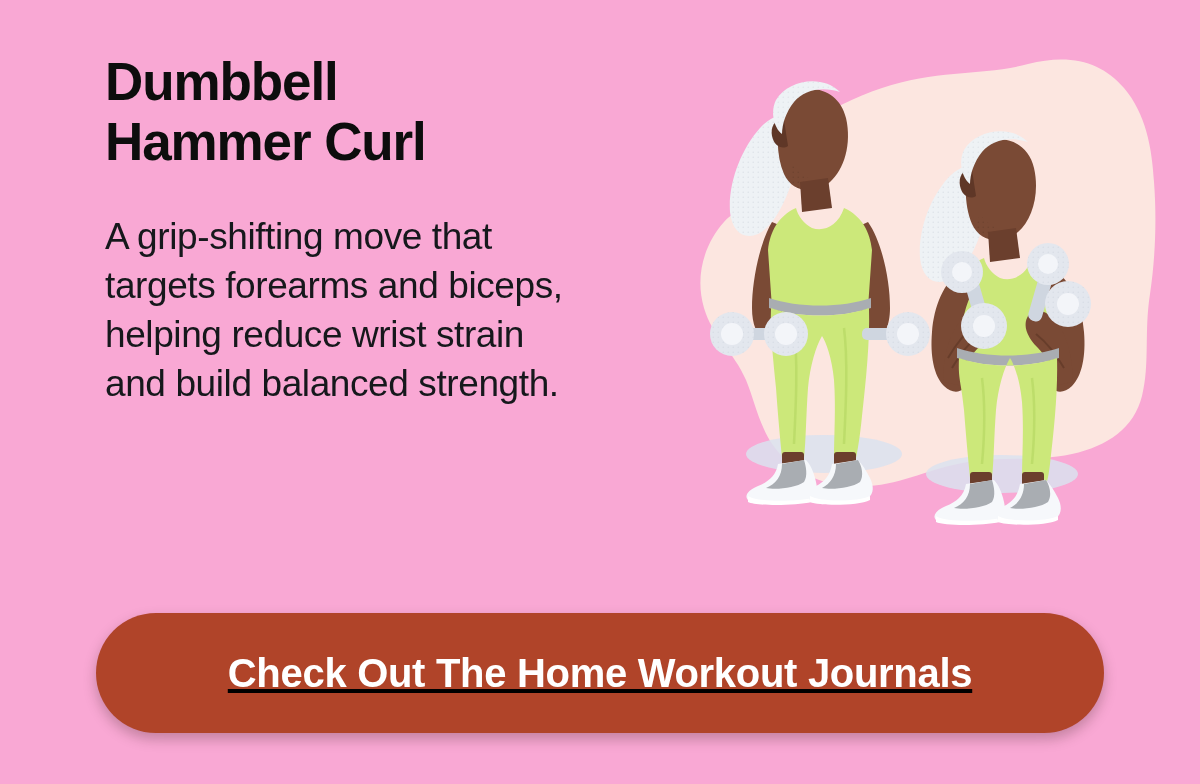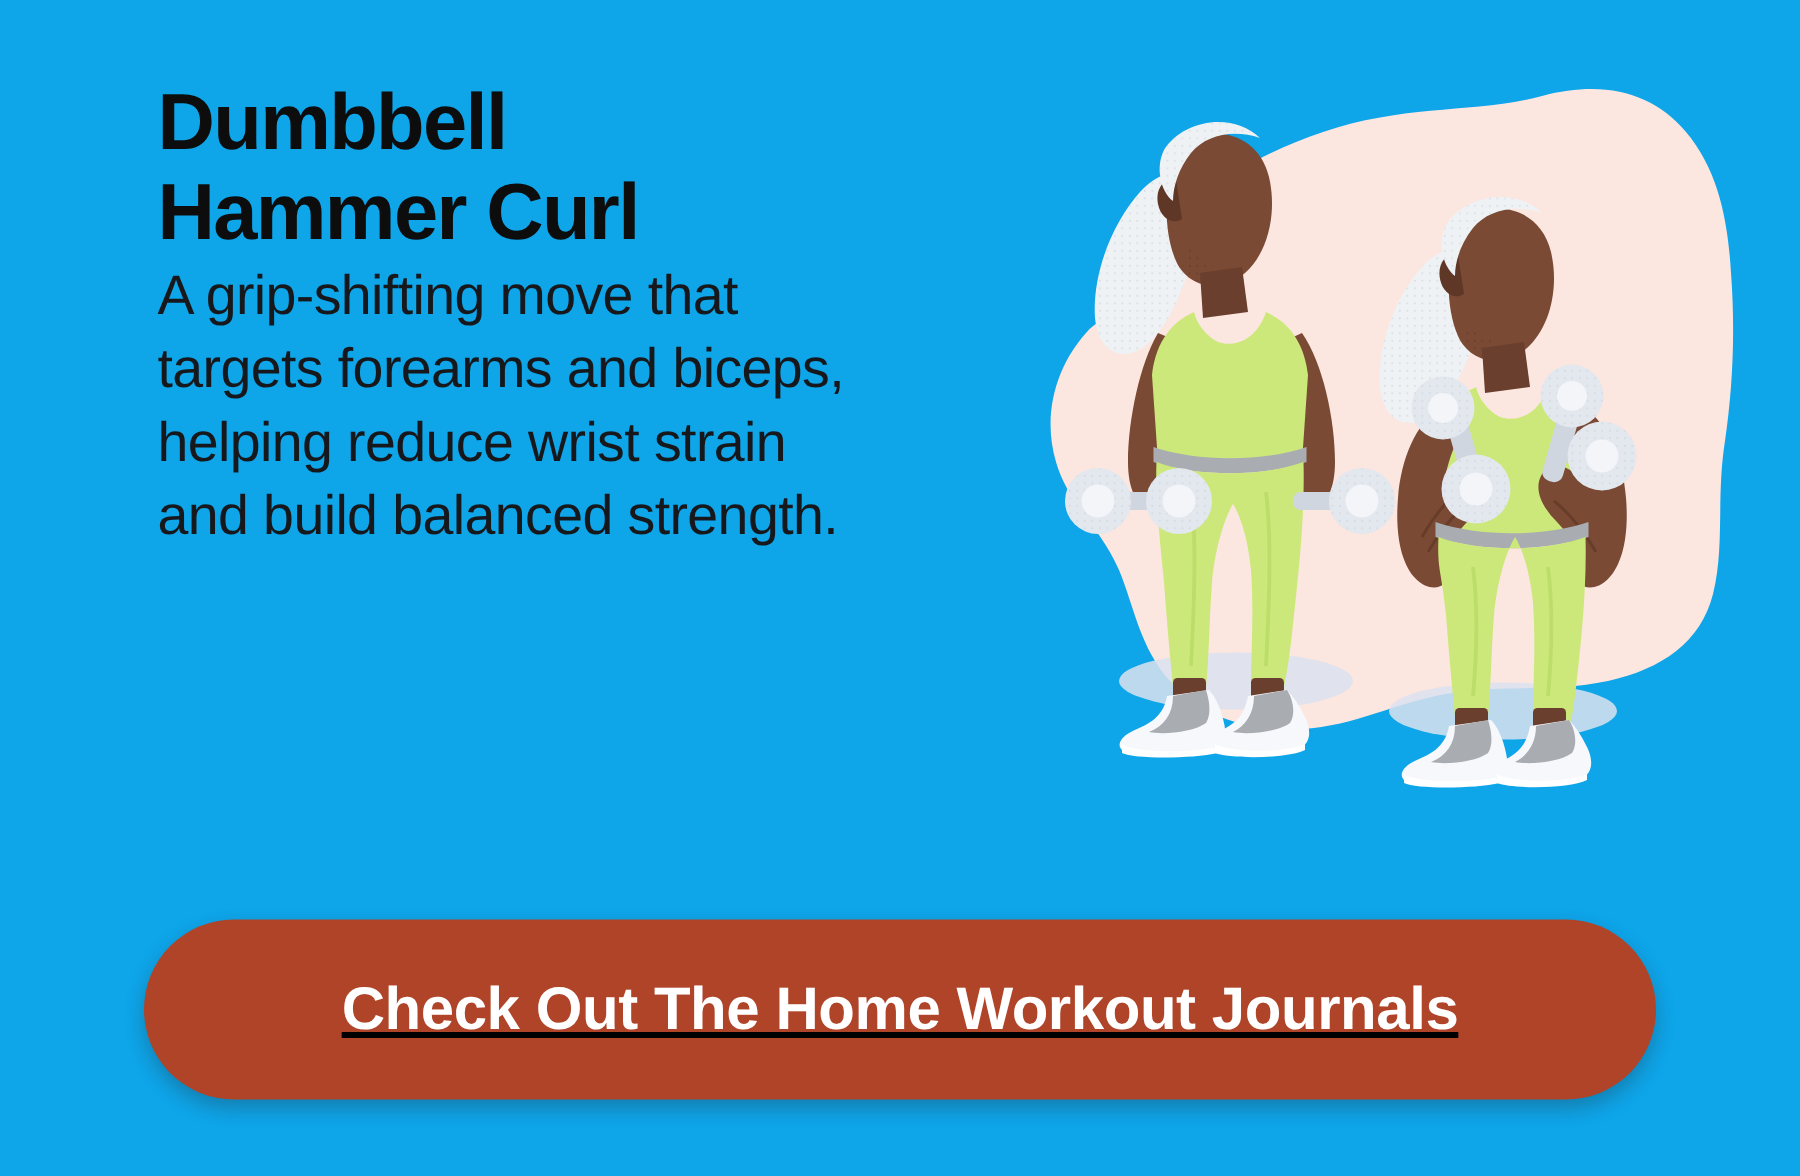--- a/index.html
+++ b/index.html
@@ -5,38 +5,39 @@
   * { margin:0; padding:0; box-sizing:border-box; }
   html, body {
     width:1200px; height:784px;
     background:#ffffff;
     font-family:"Liberation Sans", sans-serif;
     overflow:hidden;
   }
   .card {
     position:relative;
     width:1200px; height:784px;
-    background:#0ea5e9;
+    background:#f9a8d4;
   }
 
   
   .text-col {
     position:absolute;
     left:105px; top:52px;
     width:570px;
   }
   .headline {
     font-size:53px;
     font-weight:700;
     line-height:1.13;
     letter-spacing:-1.1px;
     color:#0d0d0d;
     white-space:pre-line;
   }
   .subcopy {
+    margin-top:40px;
     font-size:37px;
     font-weight:400;
     line-height:1.33;
     letter-spacing:-0.4px;
     color:#16181c;
     white-space:pre-line;
   }
 
   
   .cta-wrap {

